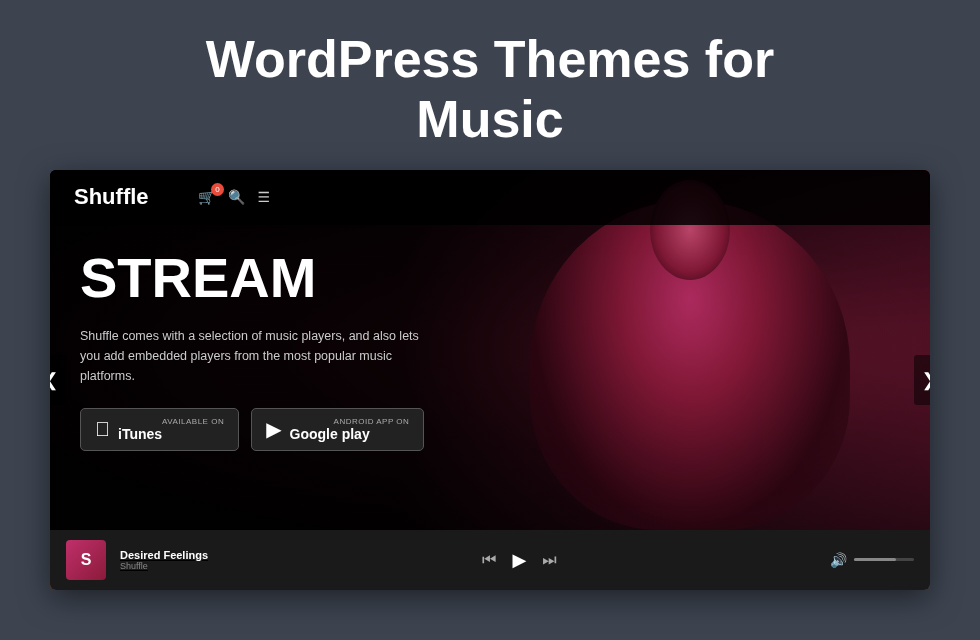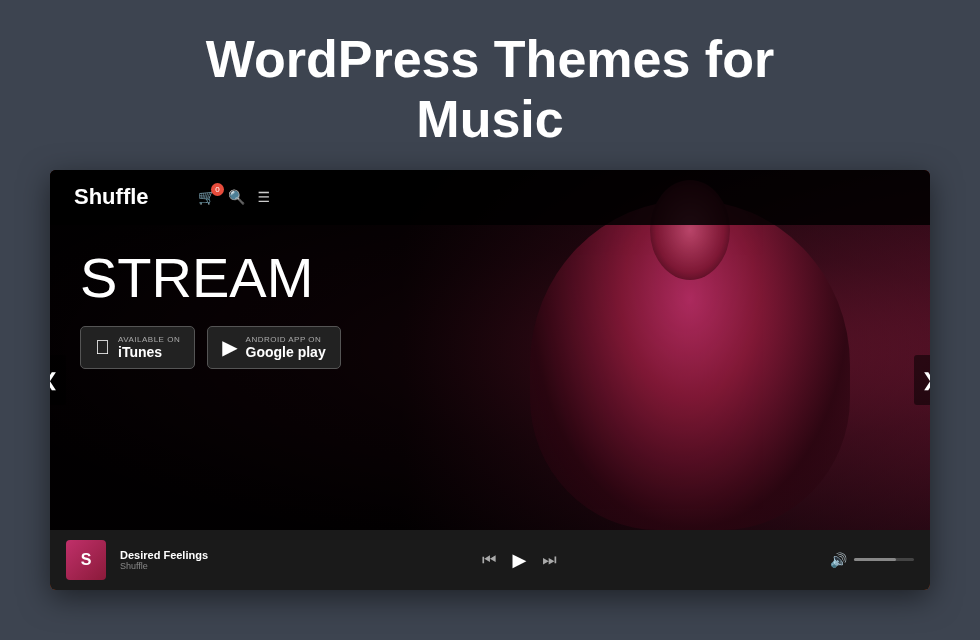--- a/index.html
+++ b/index.html
@@ -155,21 +155,21 @@
     .hero-content {
       position: absolute;
       top: 80px;
       left: 30px;
       z-index: 5;
       max-width: 500px;
     }
     .hero-title {
       color: #fff;
       font-size: 56px;
-      font-weight: 400;
+      font-weight: 700;
       line-height: 1.0;
       text-transform: uppercase;
       margin-bottom: 20px;
     }
     .hero-subtitle {
       color: #ccc;
       font-size: 12.5px;
       line-height: 1.6;
       margin-bottom: 22px;
       max-width: 360px;
@@ -194,20 +194,21 @@
     }
     .store-btn-text {
       display: flex;
       flex-direction: column;
     }
     .store-btn-small {
       color: #aaa;
       font-size: 8px;
       text-transform: uppercase;
       letter-spacing: 0.5px;
+      margin-left: 44px;
     }
     .store-btn-name {
       color: #fff;
       font-size: 14px;
       font-weight: 600;
     }
 
     
     .music-player {
       position: absolute;
@@ -234,20 +235,21 @@
     }
     .player-thumb-logo {
       color: white;
       font-size: 16px;
       font-weight: 900;
     }
     .player-track-info {
       display: flex;
       flex-direction: column;
       min-width: 80px;
+      text-decoration: underline;
     }
     .player-track-name {
       color: #fff;
       font-size: 11px;
       font-weight: 600;
     }
     .player-artist {
       color: #888;
       font-size: 9px;
     }
@@ -367,20 +369,21 @@
     </nav>
 
     <div class="theme-hero">
       <div class="hero-bg">
         <div class="singer-figure"></div>
       </div>
       <div class="hero-content">
         <h2 class="hero-title">
           <span>STREAM</span><br>
         </h2>
+        <p class="hero-subtitle">Shuffle comes with a selection of music players, and also lets you add embedded players from the most popular music platforms.</p>
         <div class="hero-buttons">
 
           <div class="store-btn">
             <span class="store-btn-icon"></span>
             <div class="store-btn-text">
               <span class="store-btn-small">Available on</span>
               <span class="store-btn-name">iTunes</span>
             </div>
           </div>
 

